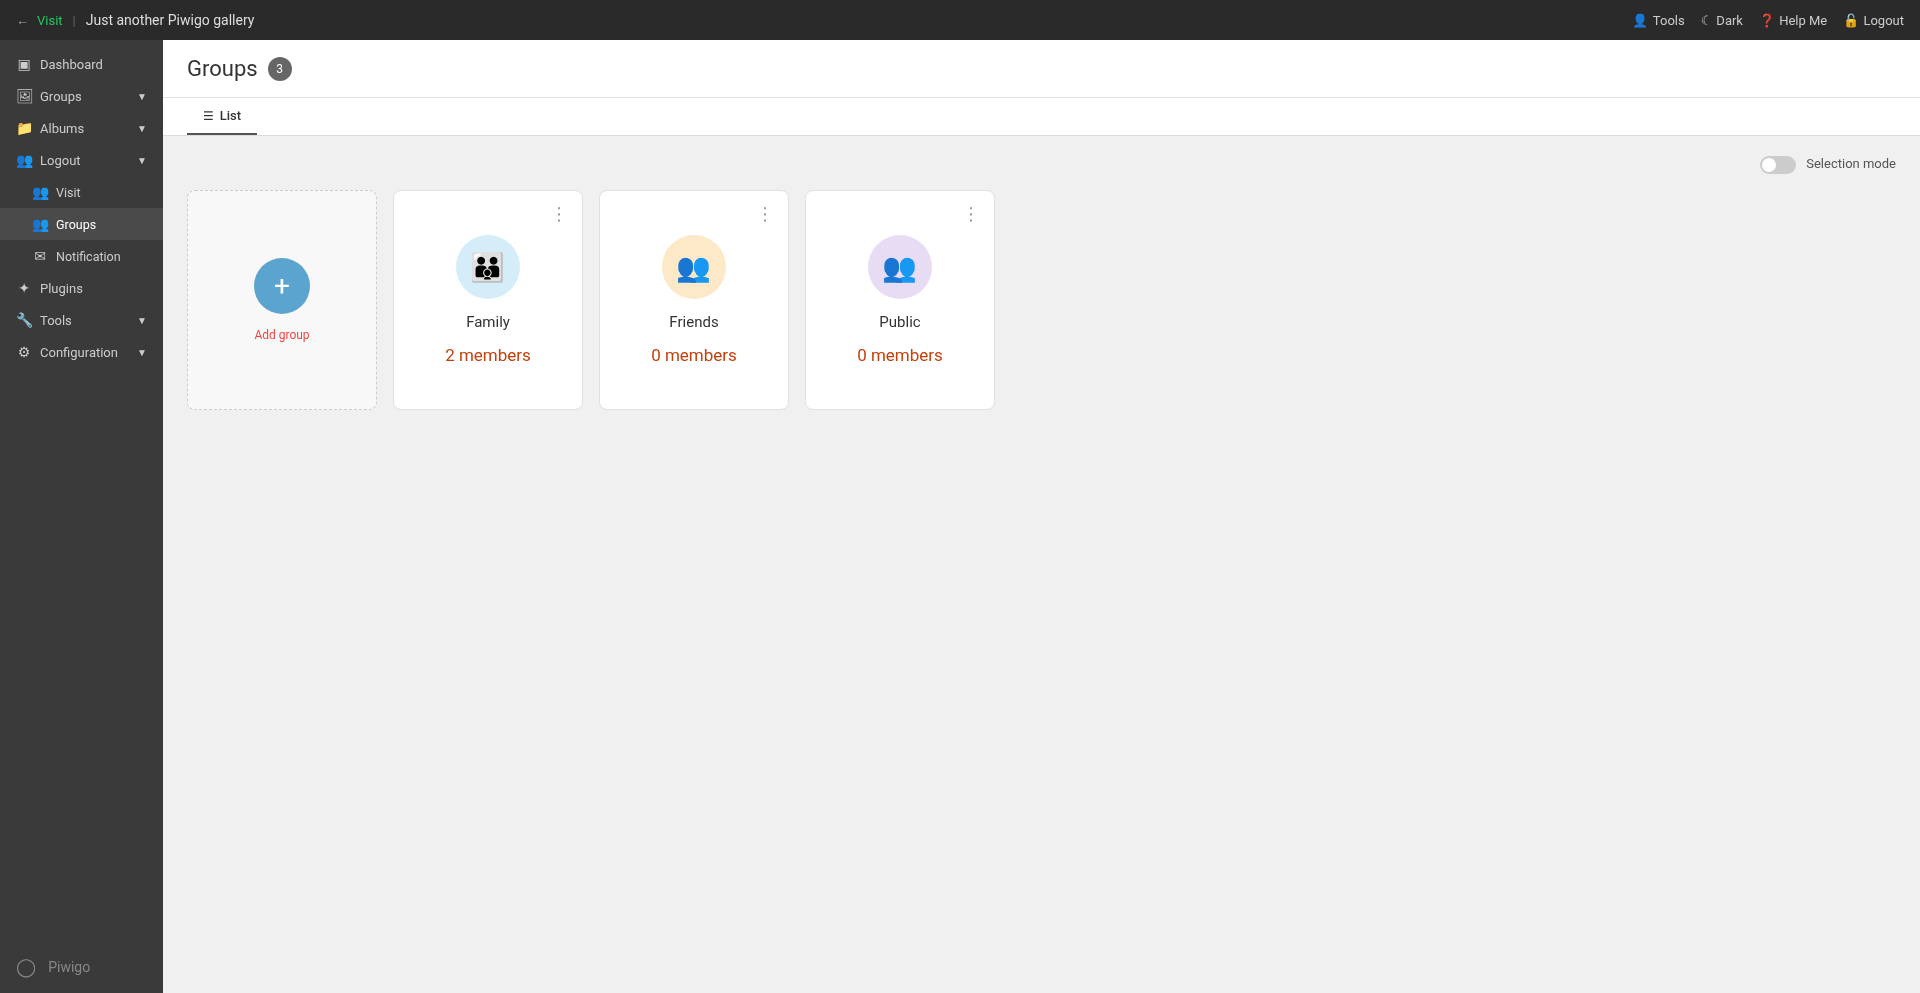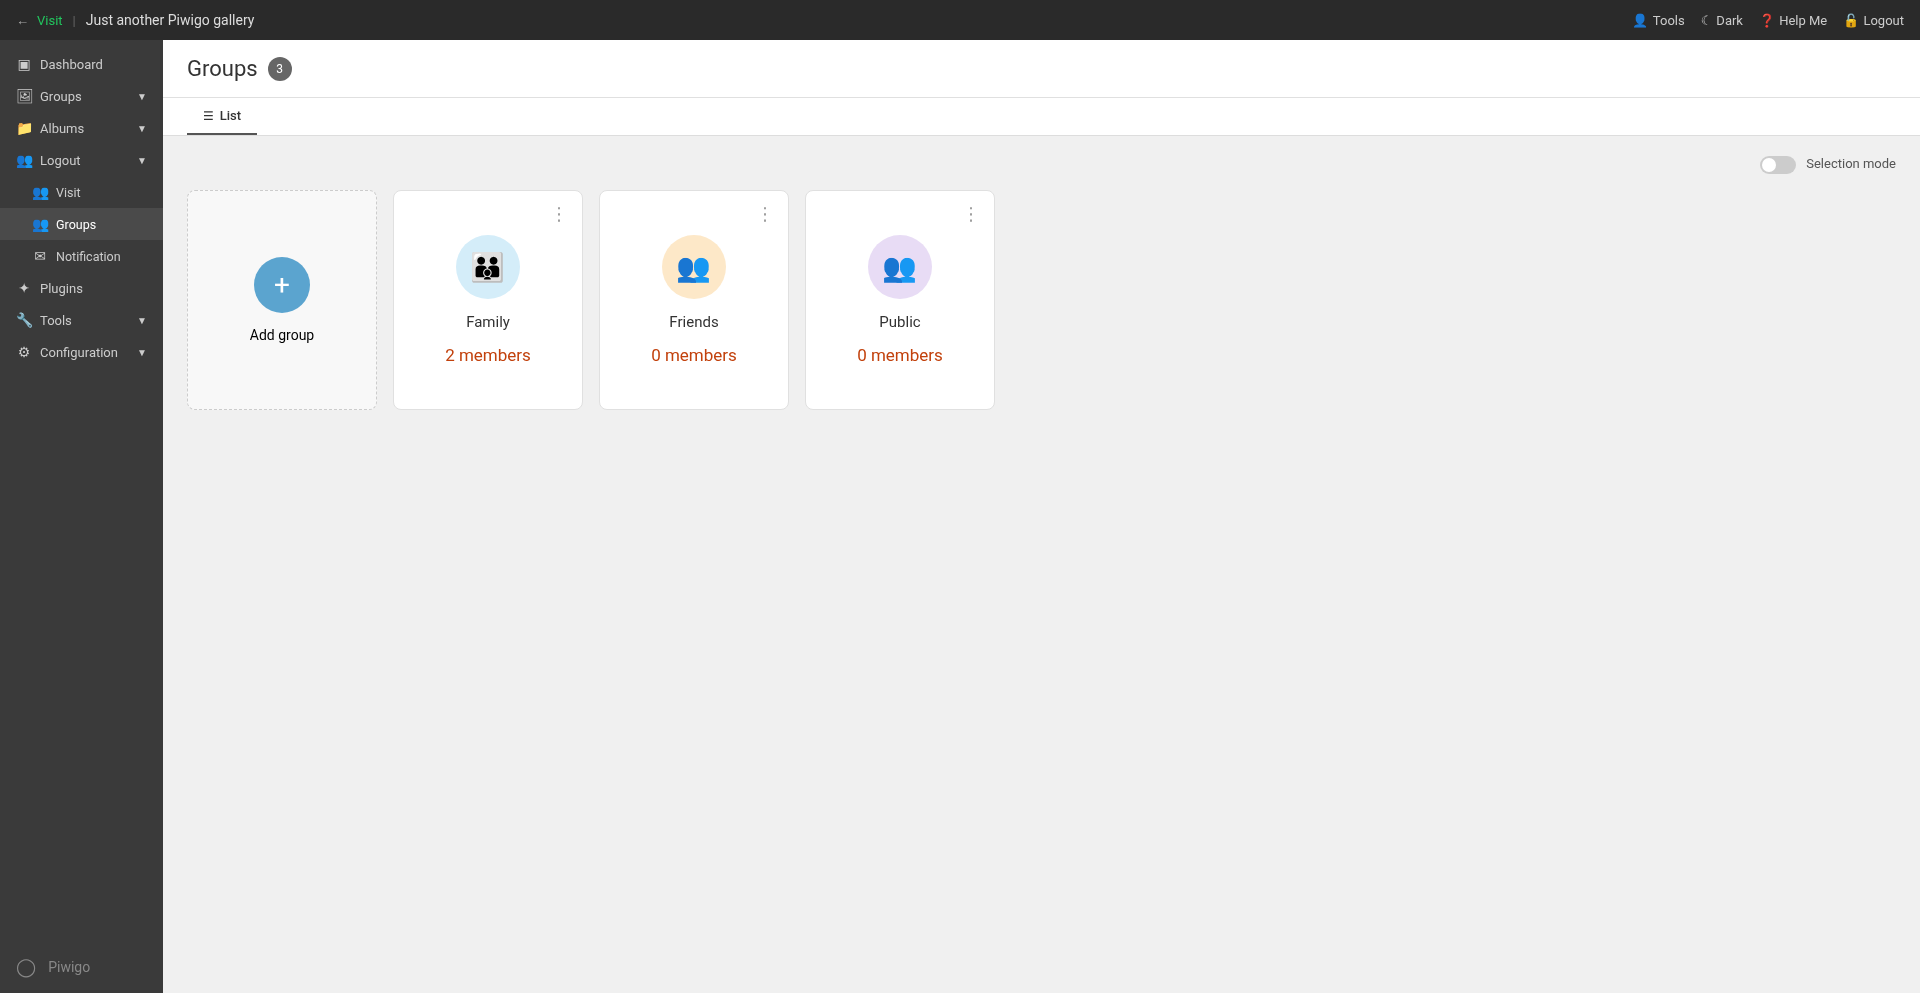--- a/index.html
+++ b/index.html
@@ -195,21 +195,21 @@
       height: 56px;
       border-radius: 50%;
       background: #5ba4cf;
       display: flex;
       align-items: center;
       justify-content: center;
       color: #fff;
       font-size: 26px;
       margin-bottom: 14px;
     }
-    .add-label { font-size: 14px; color: #000000; }
+    .add-label { font-size: 12px; color: #ef4444; }
   </style>
 </head>
 <body>
 
 <div class="topbar">
   <div class="topbar-left">
     <span class="back-arrow">←</span>
     <span style="cursor:pointer;color:#22c55e;">Visit</span>
     <span style="color:#666;margin:0 4px;">|</span>
     <span class="topbar-title">Just another Piwigo gallery</span>

